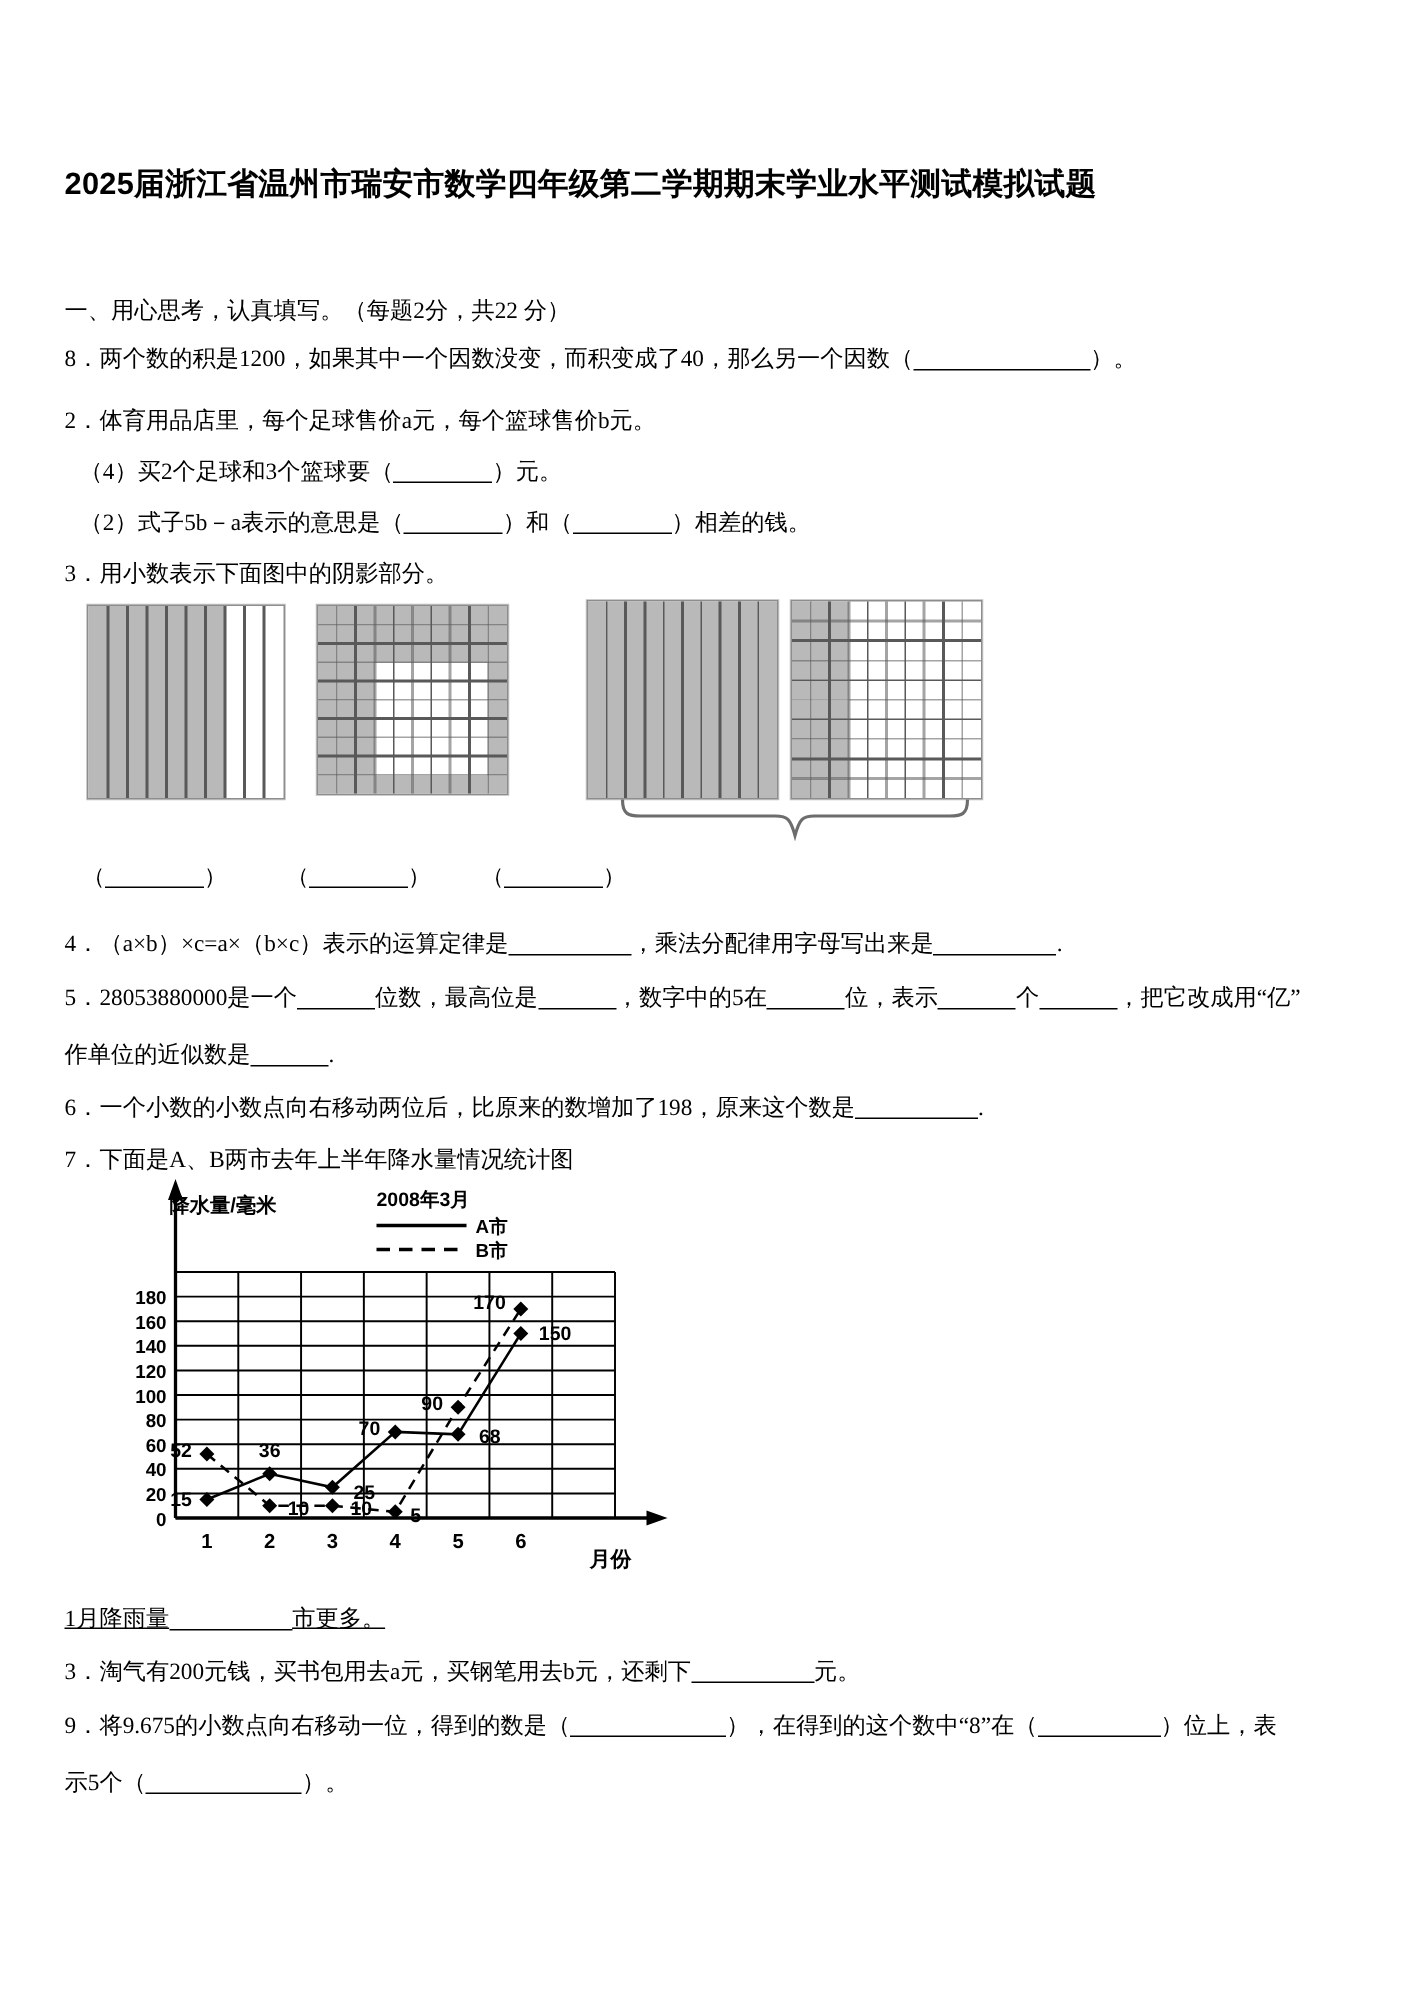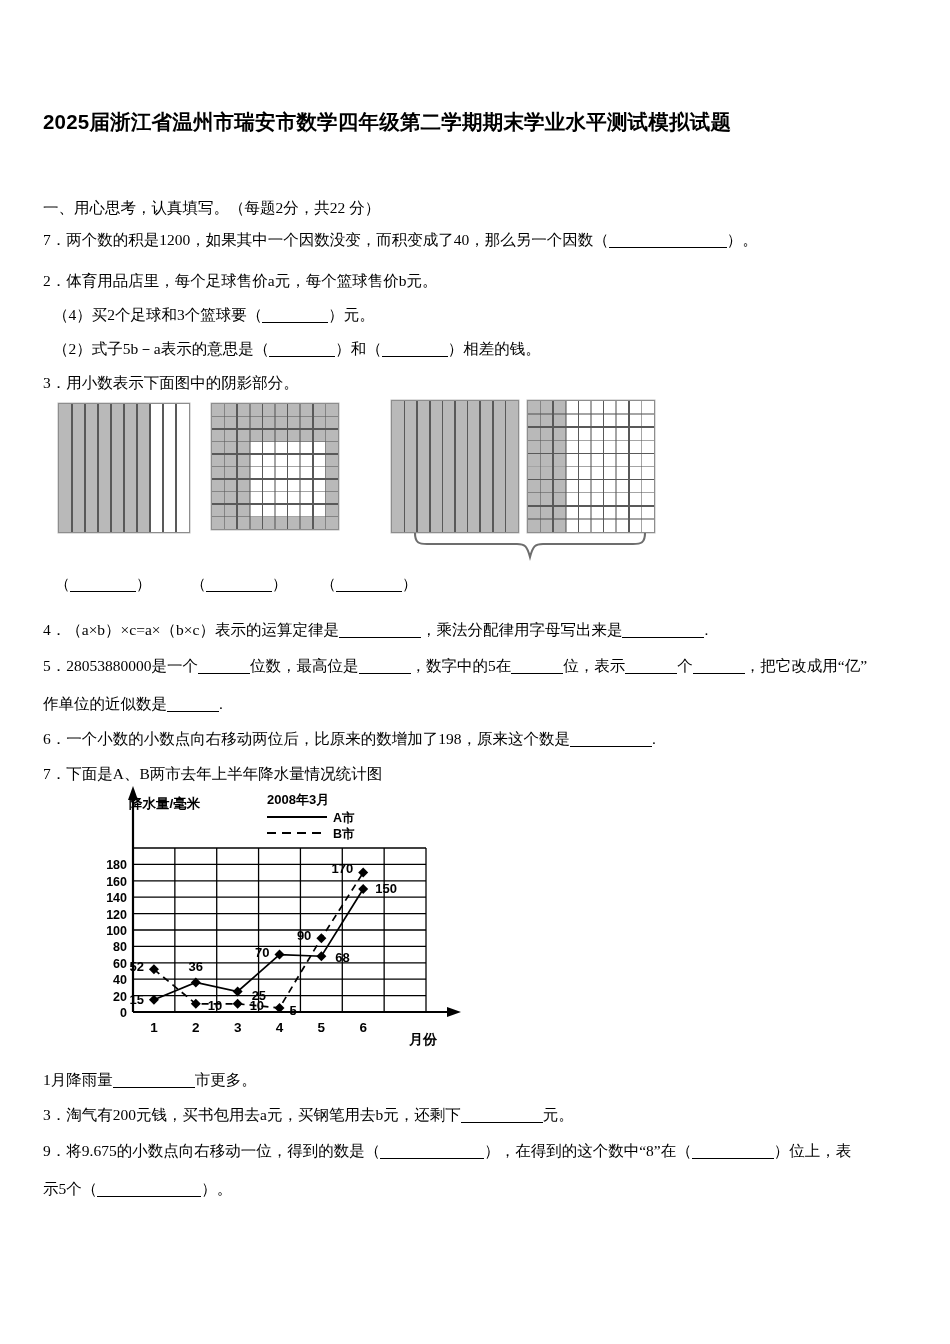--- a/index.html
+++ b/index.html
@@ -35,35 +35,35 @@
   .shade{background:#b9b9b9;}
   .vline{position:absolute;top:0;bottom:0;width:1.6px;background:#595959;}
   .hline{position:absolute;left:0;right:0;height:1.6px;background:#595959;}
 
   .brace{position:absolute;}
 
   .answers{position:absolute;left:0;top:575px;font-size:15px;}
   .answers span.ans{position:absolute;white-space:nowrap;}
 
   
-  .chart{position:absolute;left:38px;top:782px;width:400px;height:272px;}
+  .chart{position:absolute;left:22px;top:782px;width:400px;height:272px;}
   .chart svg{display:block;}
 </style>
 </head>
 <body>
 
 <div class="page">
   <div class="inner">
 
     <h1 class="doc-title">2025届浙江省温州市瑞安市数学四年级第二学期期末学业水平测试模拟试题</h1>
 
     <div class="line" style="top:200px;">一、用心思考，认真填写。（每题2分，共22 分）</div>
 
     <div class="line" style="top:232px;">
-      <span>7．两个数的积是1200，如果其中一个因数没变，而积变成了40，那么另一个因数（</span><span class="blank b-xxl"></span><span>）。</span>
+      <span>8．两个数的积是1200，如果其中一个因数没变，而积变成了40，那么另一个因数（</span><span class="blank b-xxl"></span><span>）。</span>
     </div>
 
     <div class="line" style="top:273px;">2．体育用品店里，每个足球售价a元，每个篮球售价b元。</div>
     <div class="line ind" style="top:307px;">
       <span>（4）买2个足球和3个篮球要（</span><span class="blank b-m"></span><span>）元。</span>
     </div>
     <div class="line ind" style="top:341px;">
       <span>（2）式子5b－a表示的意思是（</span><span class="blank b-m"></span><span>）和（</span><span class="blank b-m"></span><span>）相差的钱。</span>
     </div>
 
@@ -471,21 +471,21 @@
             <text x="168.64285714285714" y="227.8" text-anchor="start" font-family="&quot;Liberation Sans&quot;, sans-serif" font-size="13" font-weight="bold">10</text>
             <text x="208.5" y="232.9" text-anchor="start" font-family="&quot;Liberation Sans&quot;, sans-serif" font-size="13" font-weight="bold">5</text>
             <text x="230.35714285714283" y="158.2" text-anchor="end" font-family="&quot;Liberation Sans&quot;, sans-serif" font-size="13" font-weight="bold">90</text>
             <text x="272.21428571428567" y="90.6" text-anchor="end" font-family="&quot;Liberation Sans&quot;, sans-serif" font-size="13" font-weight="bold">170</text>
           </g>
 
         <text id="c-xlabel" x="328" y="262" font-family="&quot;Liberation Sans&quot;, sans-serif" font-size="14" font-weight="bold">月份</text>
       </svg>
     </div>
 
-    <div class="line" style="top:1072px;">
+    <div class="line" style="top:1072px;text-decoration:underline;">
       <span>1月降雨量</span><span class="blank b-l"></span><span>市更多。</span>
     </div>
 
     <div class="line" style="top:1107px;">
       <span>3．淘气有200元钱，买书包用去a元，买钢笔用去b元，还剩下</span><span class="blank b-l"></span><span>元。</span>
     </div>
 
     <div class="line" style="top:1143px;">
       <span>9．将9.675的小数点向右移动一位，得到的数是（</span><span class="blank b-xl"></span><span>），在得到的这个数中“8”在（</span><span class="blank b-l"></span><span>）位上，表</span>
     </div>

